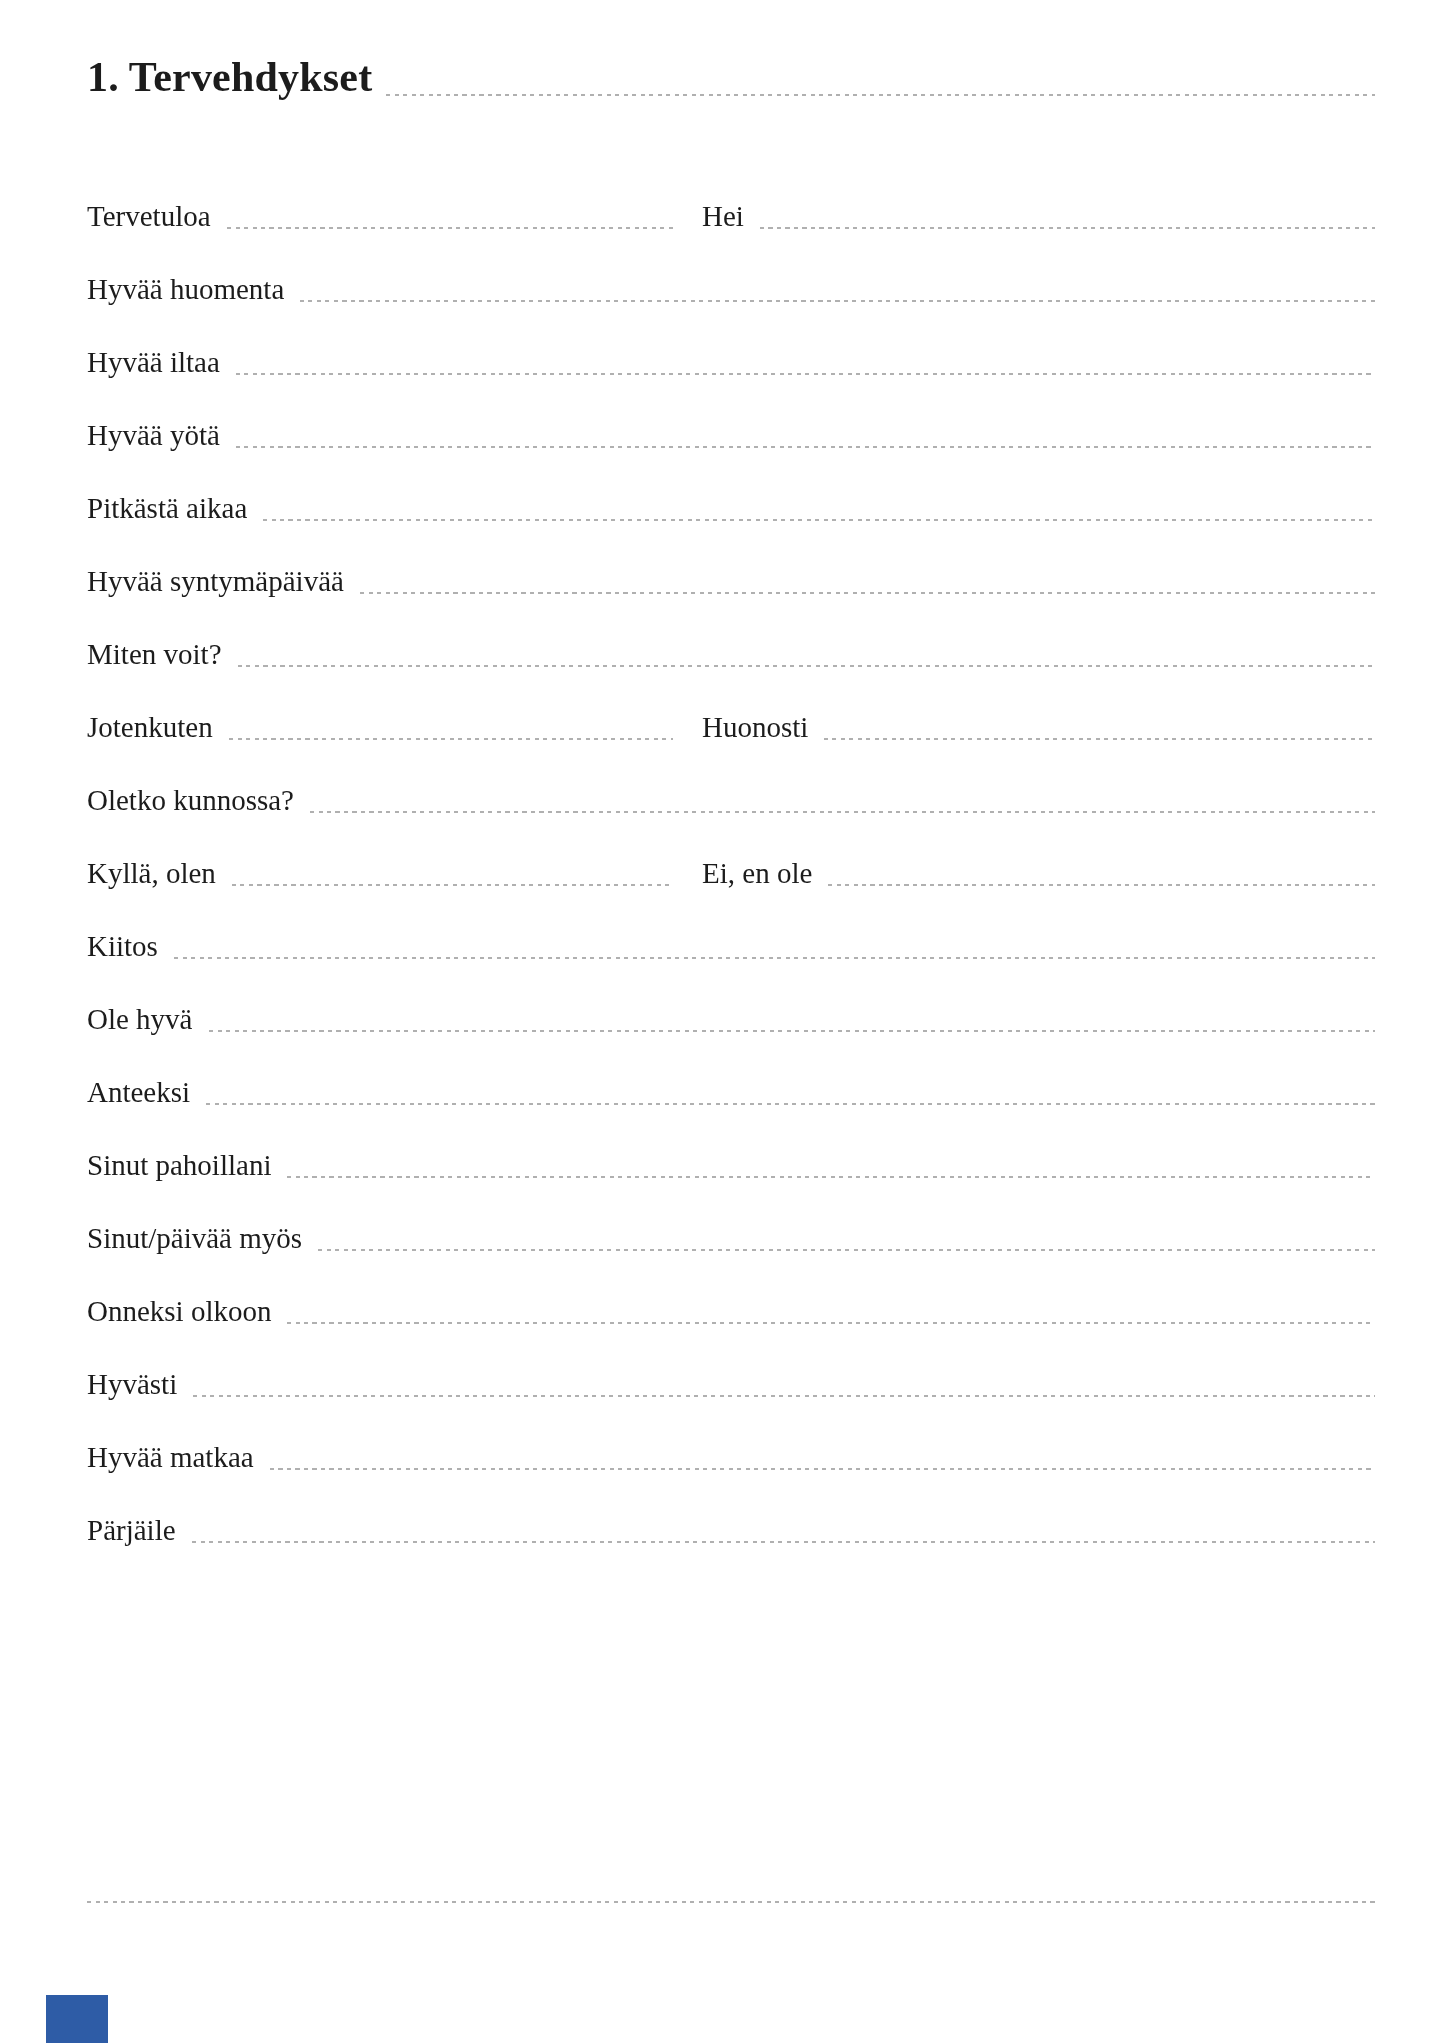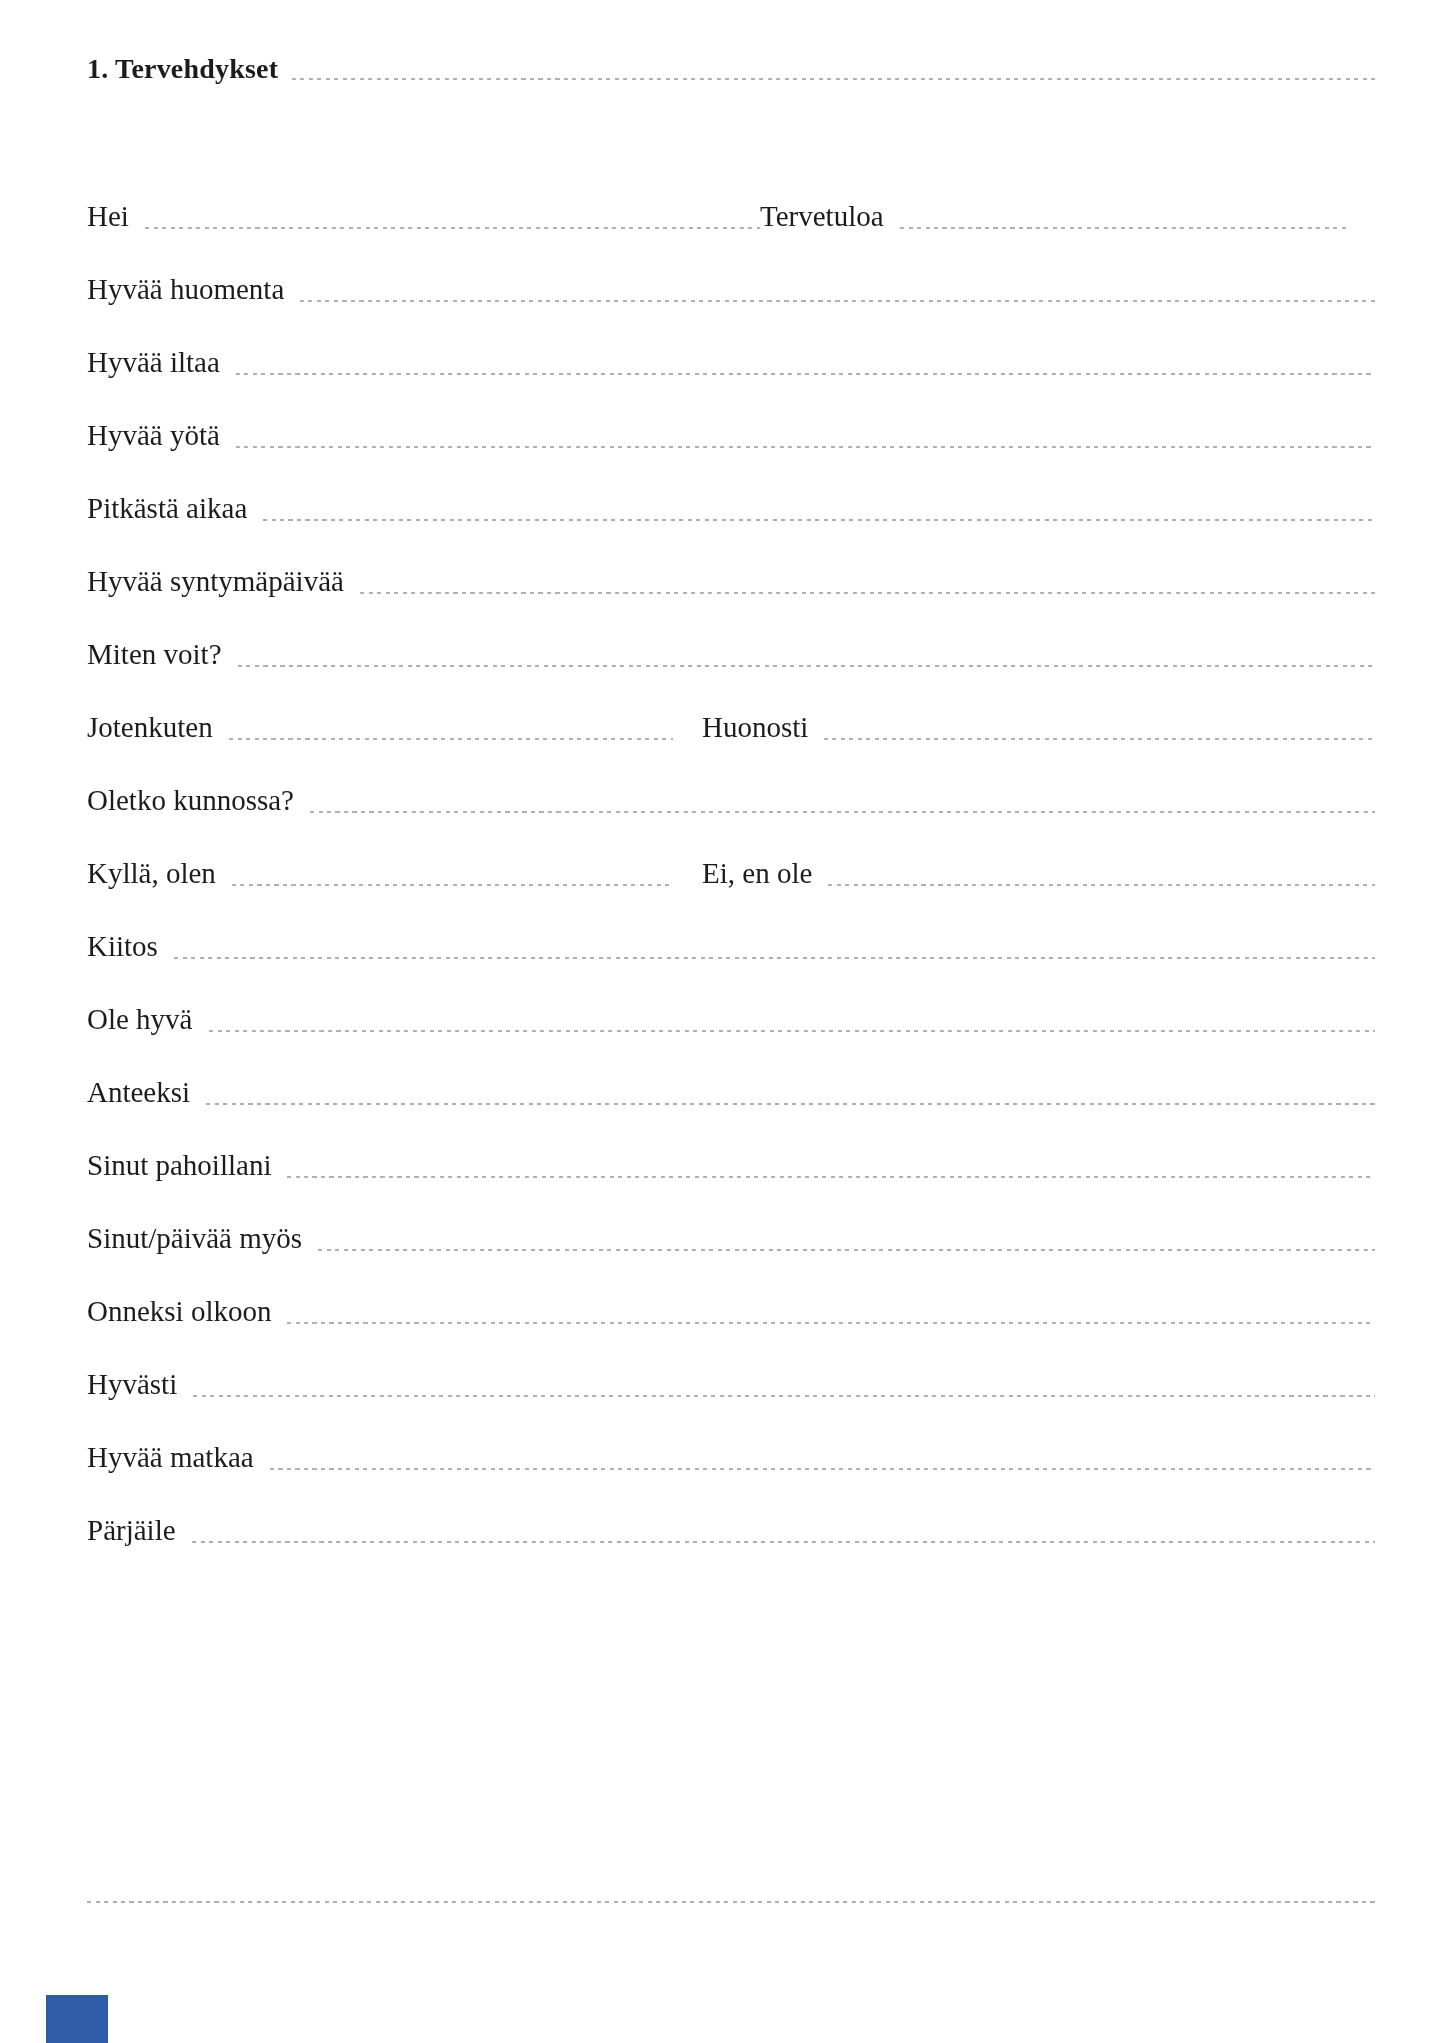--- a/index.html
+++ b/index.html
@@ -23,21 +23,21 @@
   }
   
   .title-row{
     position:absolute;
     left:87px; right:70px; top:52px;
     display:flex;
     align-items:flex-end;
   }
   .title-row h1{
     margin:0;
-    font-size:28px;
+    font-size:42px;
     font-weight:bold;
     letter-spacing:0.2px;
     line-height:1.2;
     white-space:nowrap;
   }
   .dotline{
     flex:1;
     height:2px;
     margin-left:16px;
     margin-bottom:4px;
@@ -94,28 +94,28 @@
 
 <div class="page">
 
   <div class="title-row">
     <h1>1. Tervehdykset</h1>
     <div class="dotline"></div>
   </div>
 
   <div class="rows" id="rows">
       <div class="row">
-        <div class="col col-fill">
-          <span class="term">Hei</span>
-          <div class="dotline"></div>
-        </div>
         <div class="col col-first">
           <span class="term">Tervetuloa</span>
           <div class="dotline"></div>
         </div>
+        <div class="col col-fill">
+          <span class="term">Hei</span>
+          <div class="dotline"></div>
+        </div>
       </div>
       <div class="row">
         <div class="col col-fill">
           <span class="term">Hyvää huomenta</span>
           <div class="dotline"></div>
         </div>
       </div>
       <div class="row">
         <div class="col col-fill">
           <span class="term">Hyvää iltaa</span>

